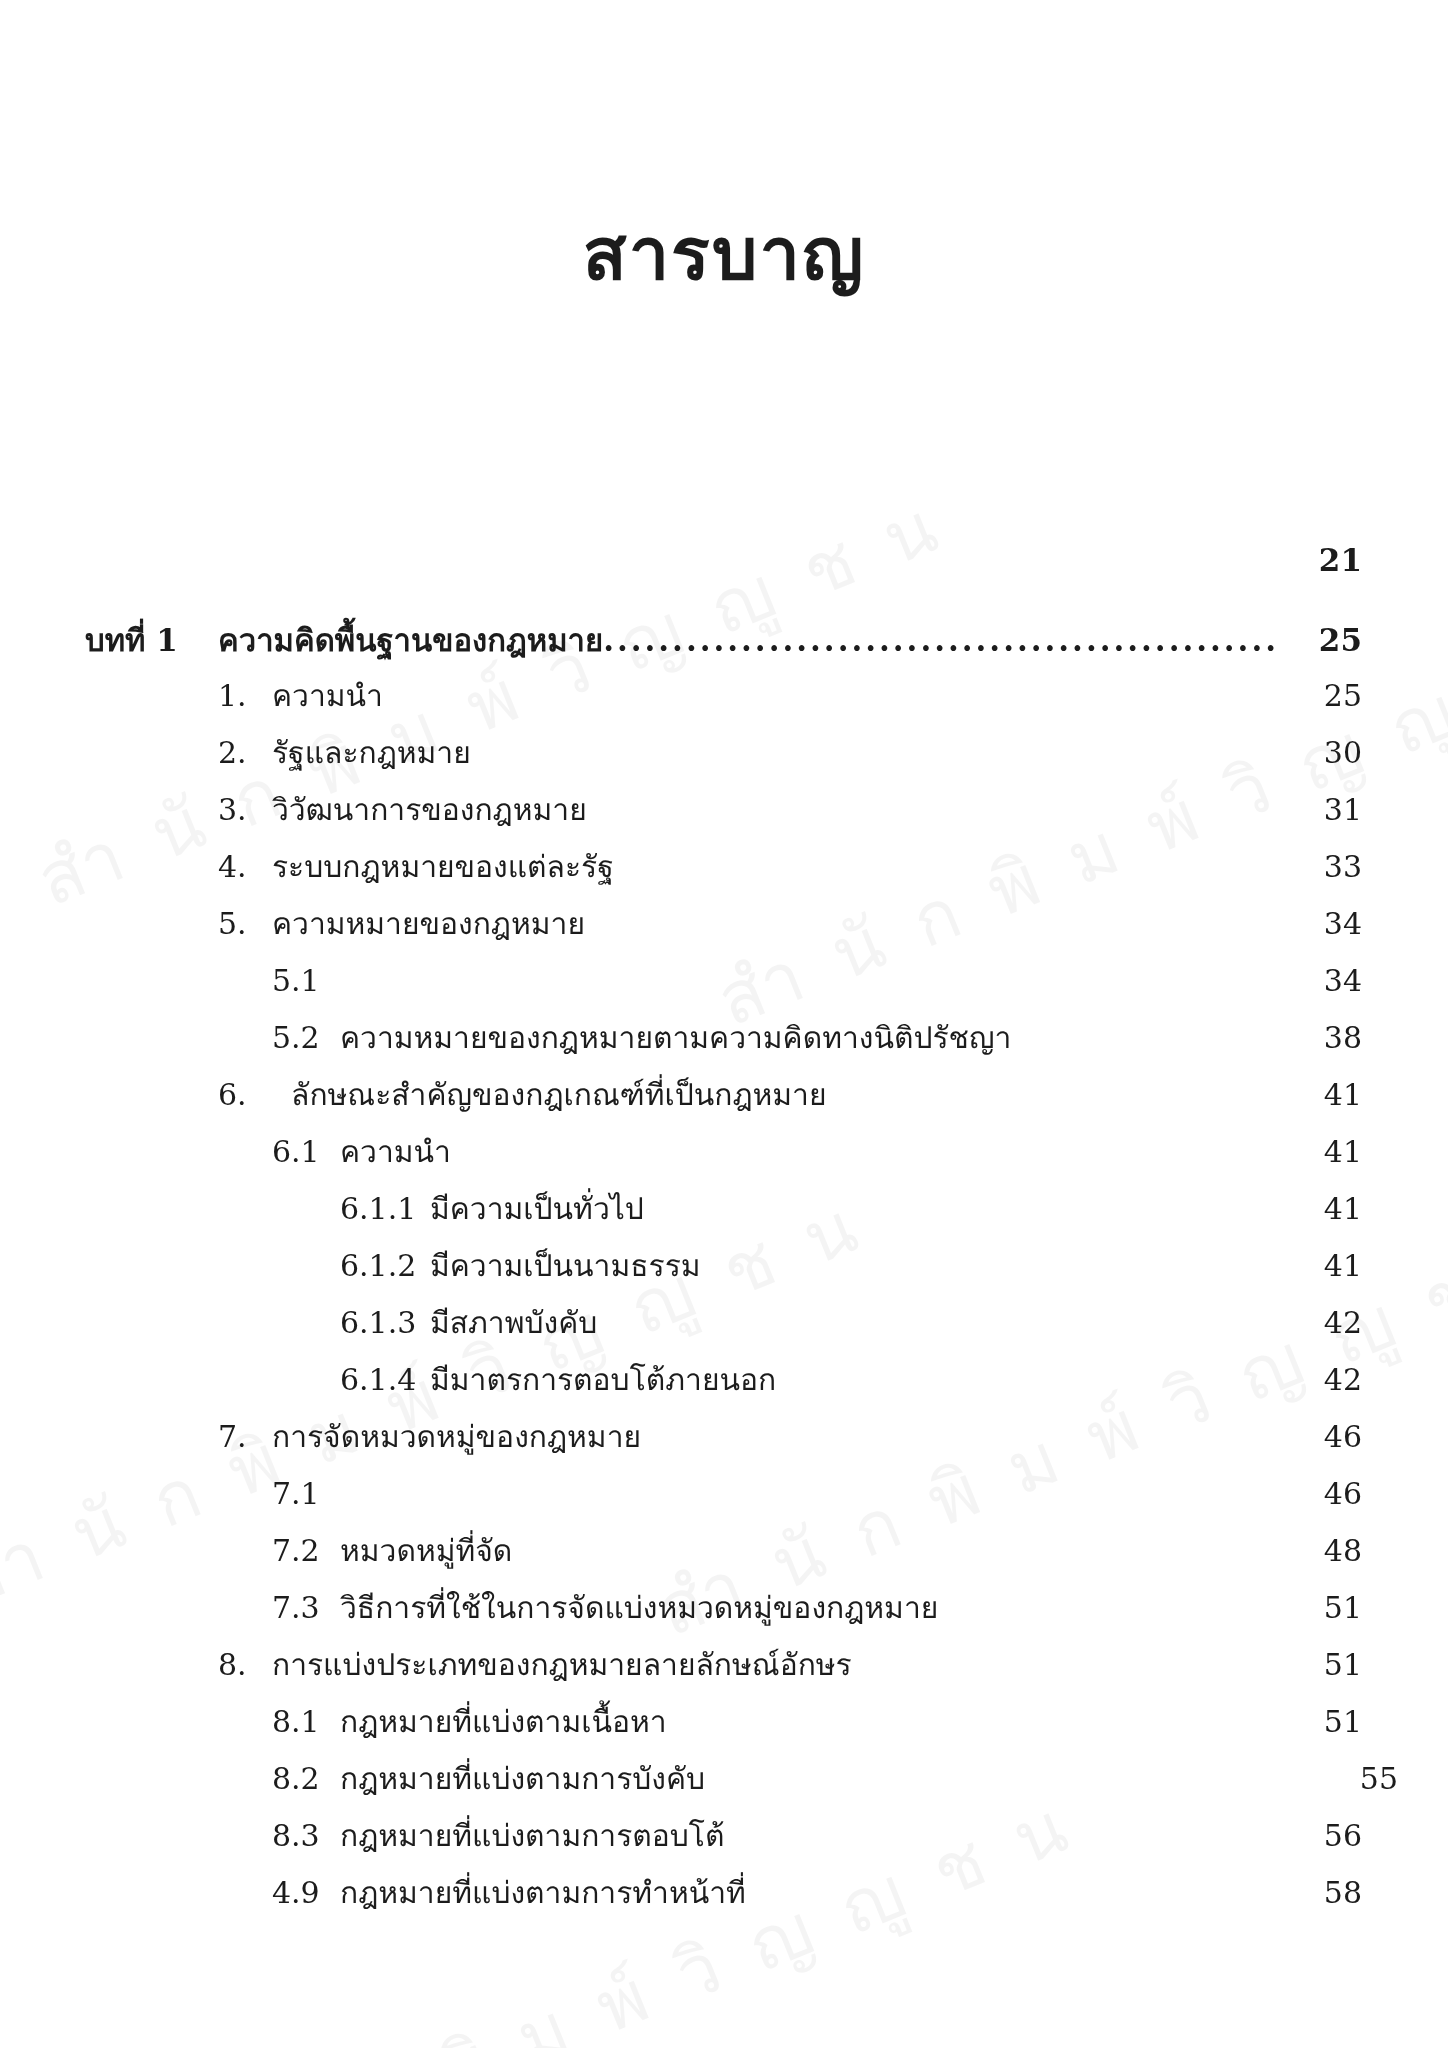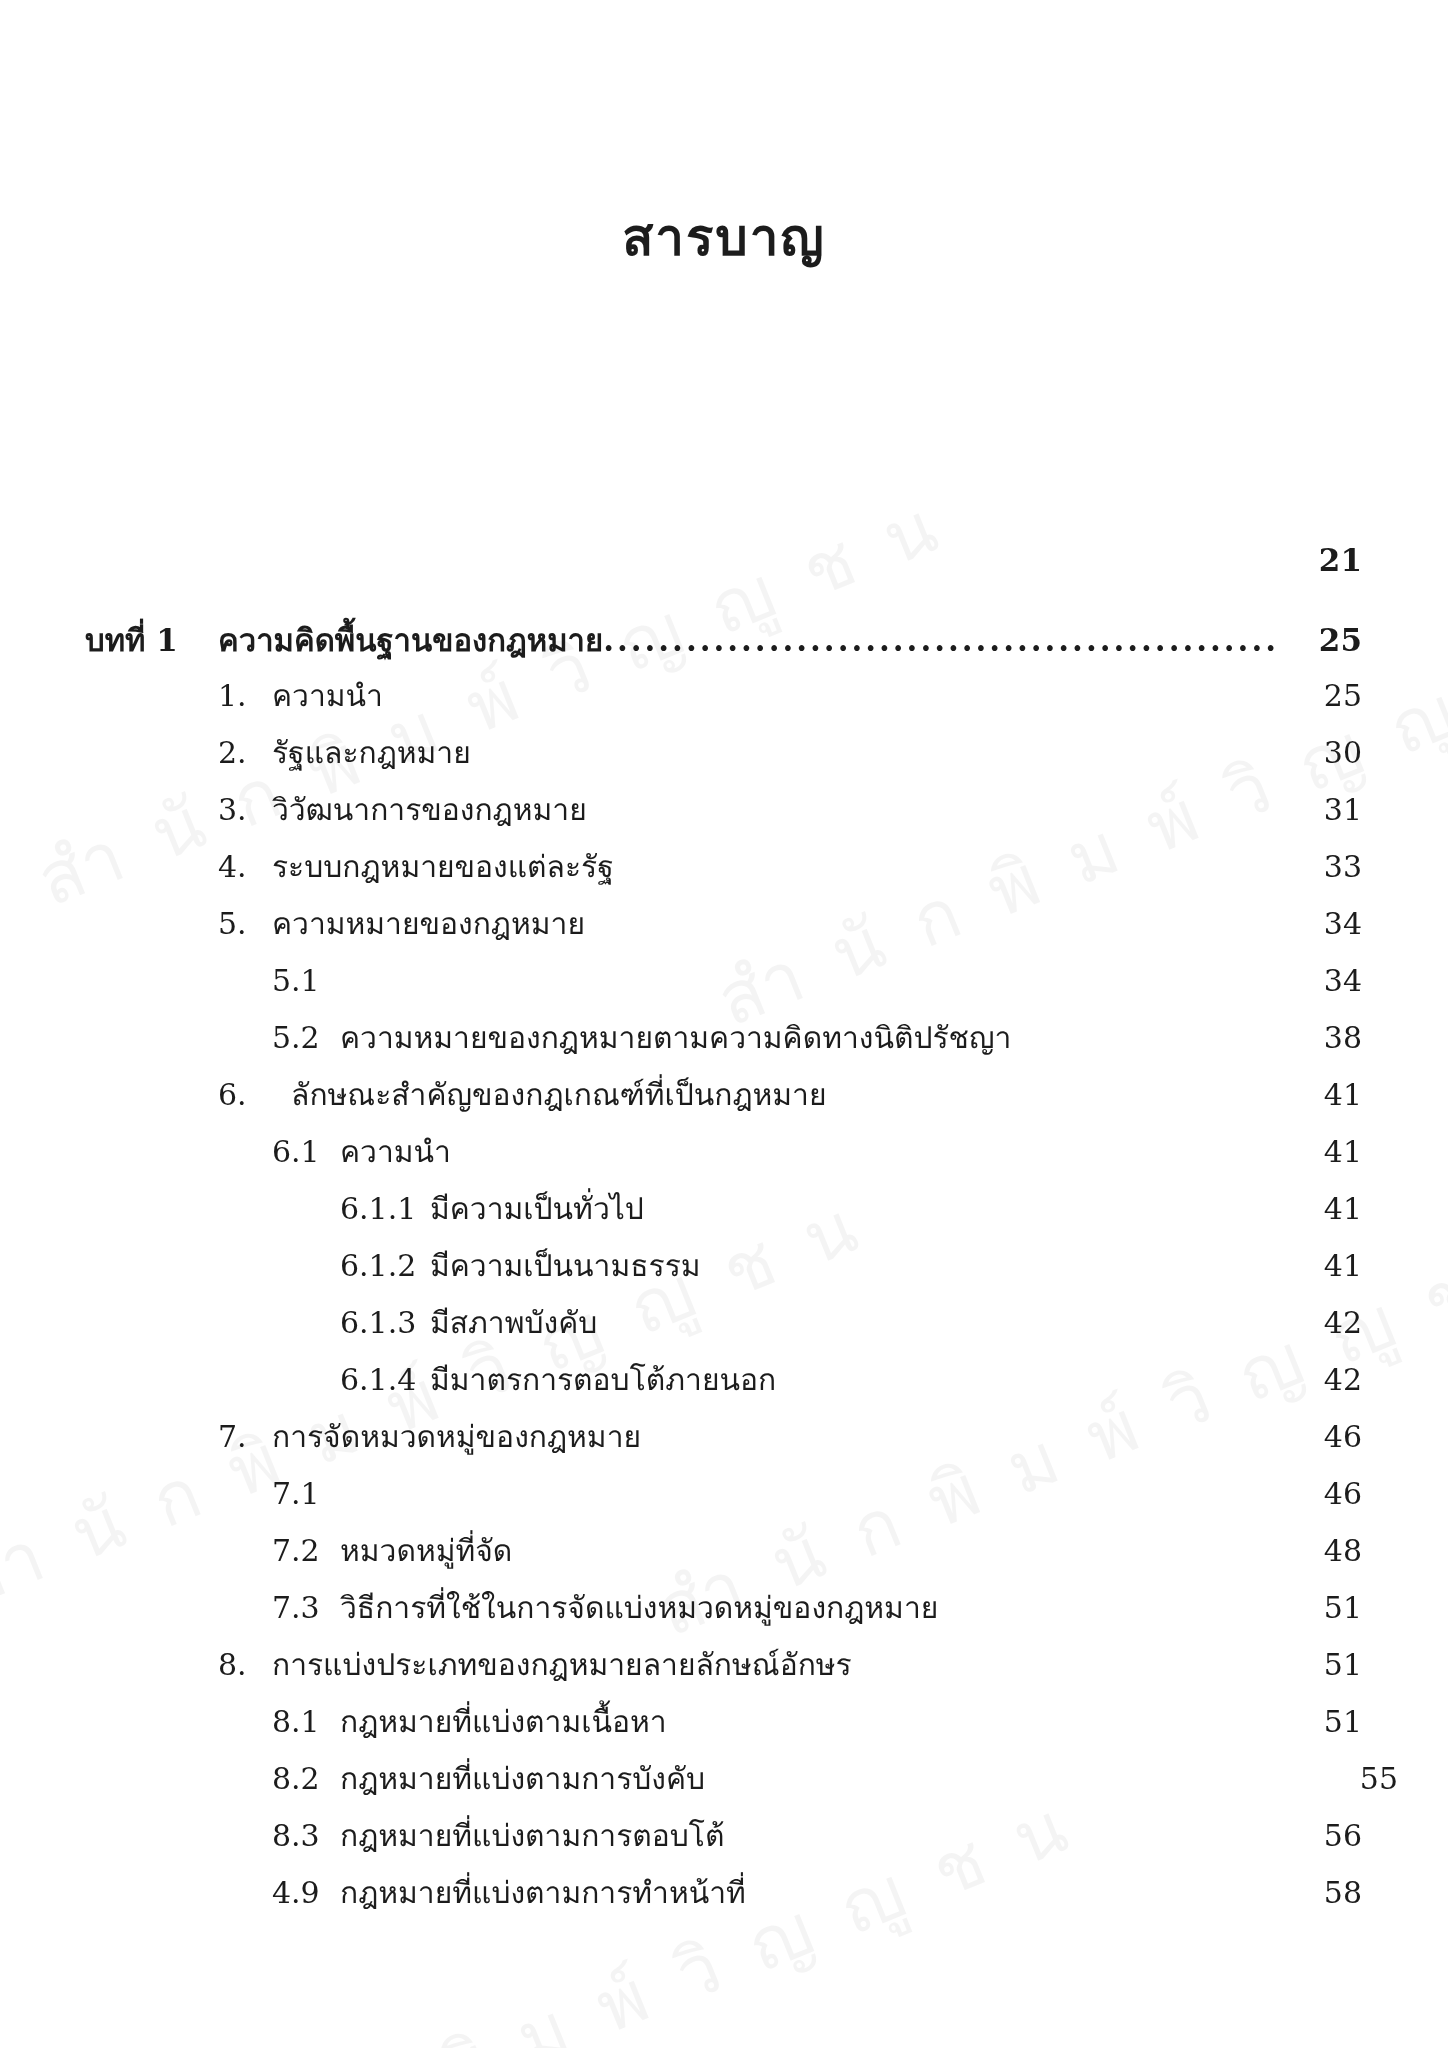--- a/index.html
+++ b/index.html
@@ -30,21 +30,21 @@
       transform: rotate(-22deg);
       transform-origin: left top;
       white-space: nowrap;
     }
     .page-title {
       position: absolute;
       top: 196px;
       left: 0;
       width: 1448px;
       text-align: center;
-      font-size: 51px;
+      font-size: 72px;
       font-weight: bold;
       letter-spacing: 2px;
       z-index: 1;
       margin: 0;
     }
     .toc {
       position: absolute;
       top: 0;
       left: 0;
       width: 1448px;

